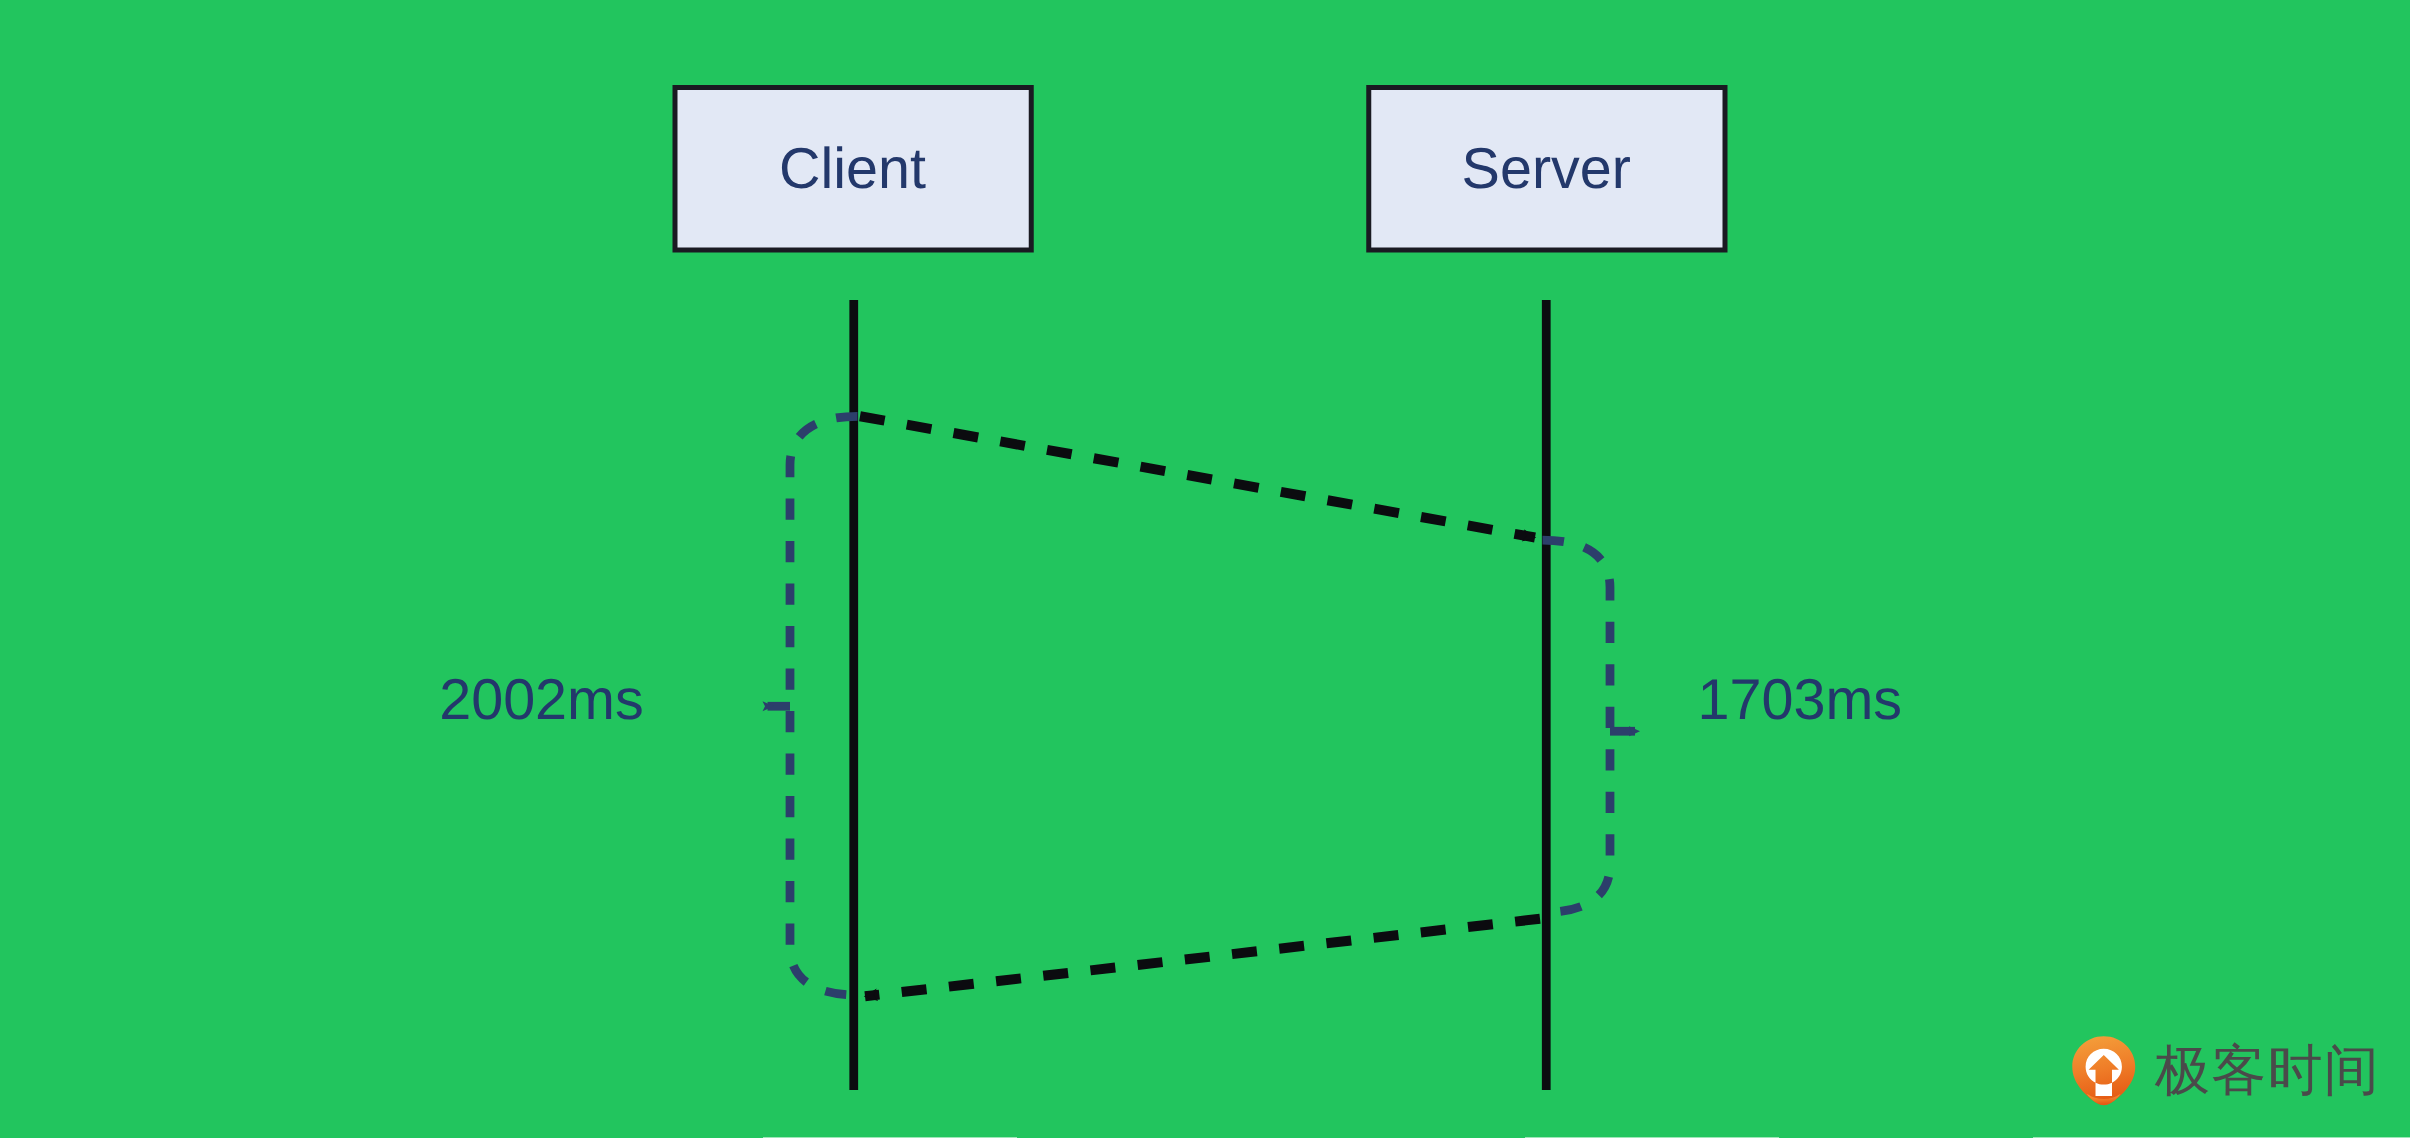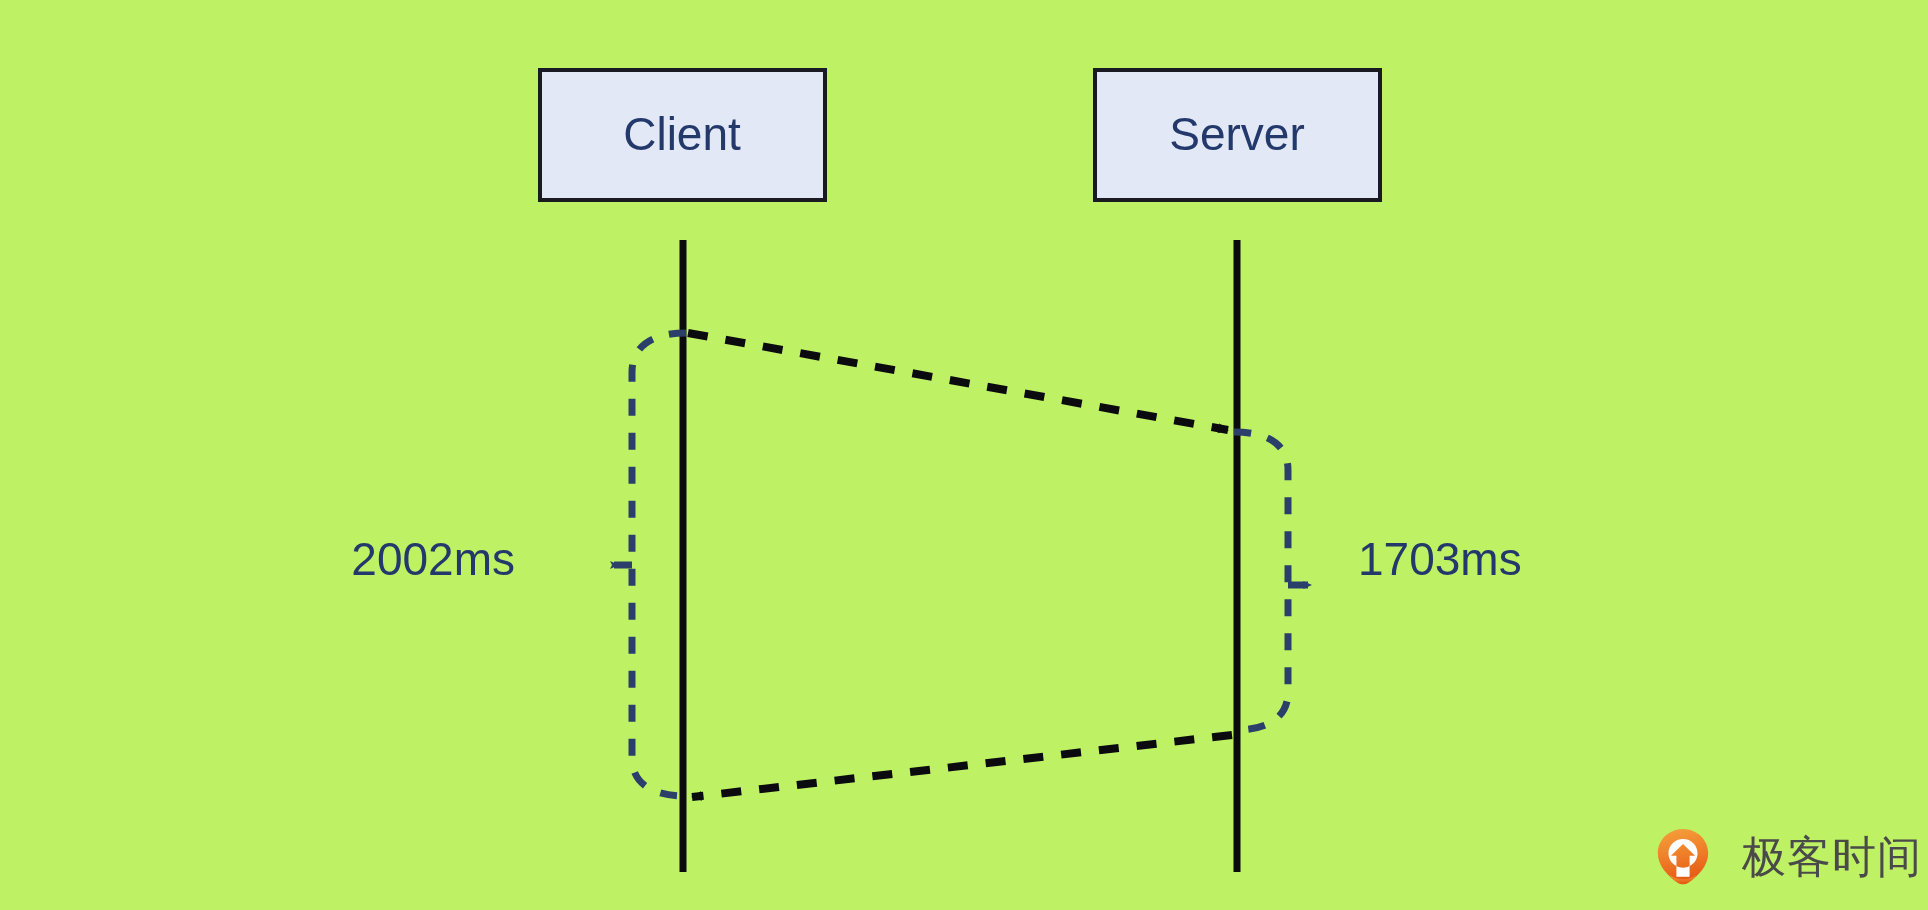--- a/index.html
+++ b/index.html
@@ -7,21 +7,21 @@
     padding: 0;
     background: #ffffff;
   }
   body {
     font-family: "Liberation Sans", sans-serif;
   }
   #stage {
     position: relative;
     width: 1928px;
     height: 910px;
-    background: #bef264;
+    background: #22c55e;
     overflow: hidden;
   }
   #diagram-svg {
     position: absolute;
     left: 0;
     top: 0;
     width: 1928px;
     height: 910px;
   }
   .participant-label {
@@ -42,21 +42,21 @@
   }
   .duration-label.right {
     text-anchor: start;
   }
   #watermark {
     position: absolute;
     left: 1652px;
     top: 826px;
     display: flex;
     align-items: center;
-    gap: 28px;
+    gap: 10px;
   }
   #watermark .logo-mark {
     width: 62px;
     height: 62px;
     flex: 0 0 auto;
   }
   #watermark .wordmark {
     font-size: 44px;
     color: #4a4a4a;
     letter-spacing: 1px;

